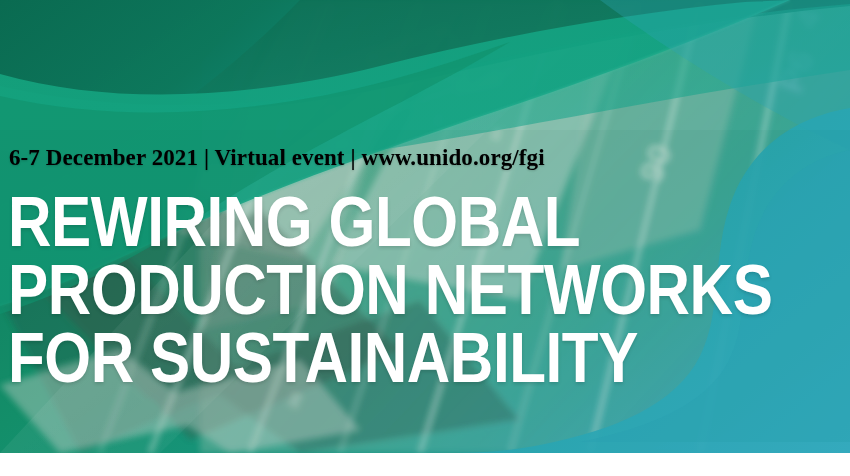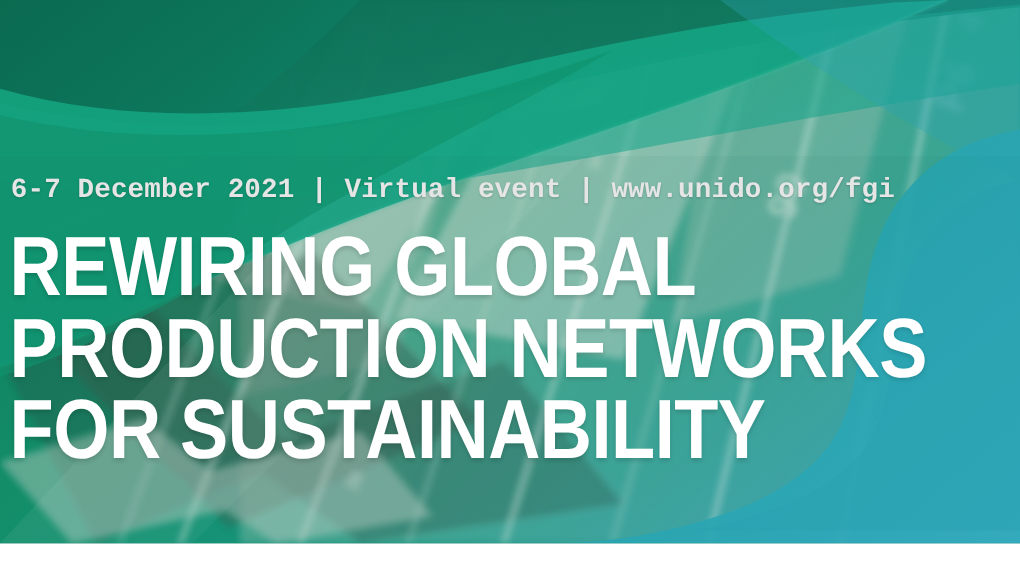--- a/index.html
+++ b/index.html
@@ -40,26 +40,26 @@
     left: 0;
     top: 0;
     width: 850px;
     height: 453px;
     pointer-events: none;
   }
   .subtitle {
     position: absolute;
     left: 9px;
     top: 145px;
-    color: #e5e5e5;
+    color: #000000;
     font-size: 23px;
     font-weight: bold;
     letter-spacing: 0.1px;
     white-space: nowrap;
-    font-family: Liberation Mono, monospace;
+    font-family: Liberation Serif, serif;
     text-shadow: 0 1px 2px rgba(0,0,0,0.18);
   }
   .headline {
     position: absolute;
     left: 8px;
     top: 188px;
     width: 900px;
     color: #ffffff;
     font-size: 70px;
     line-height: 68px;

